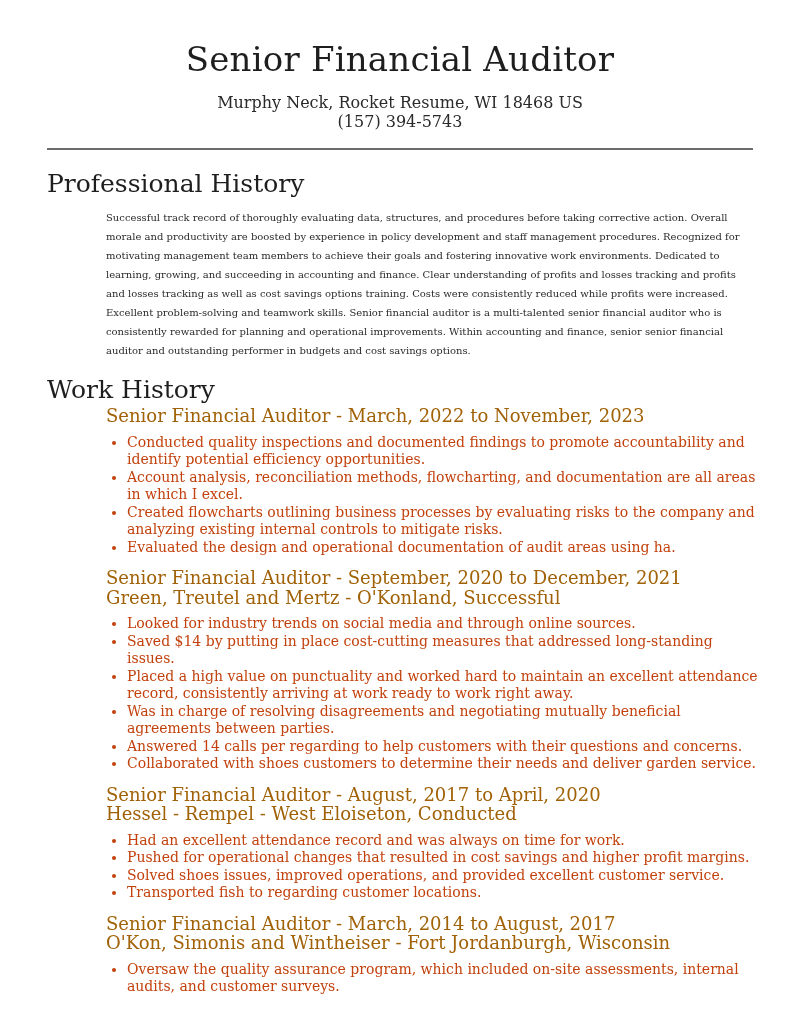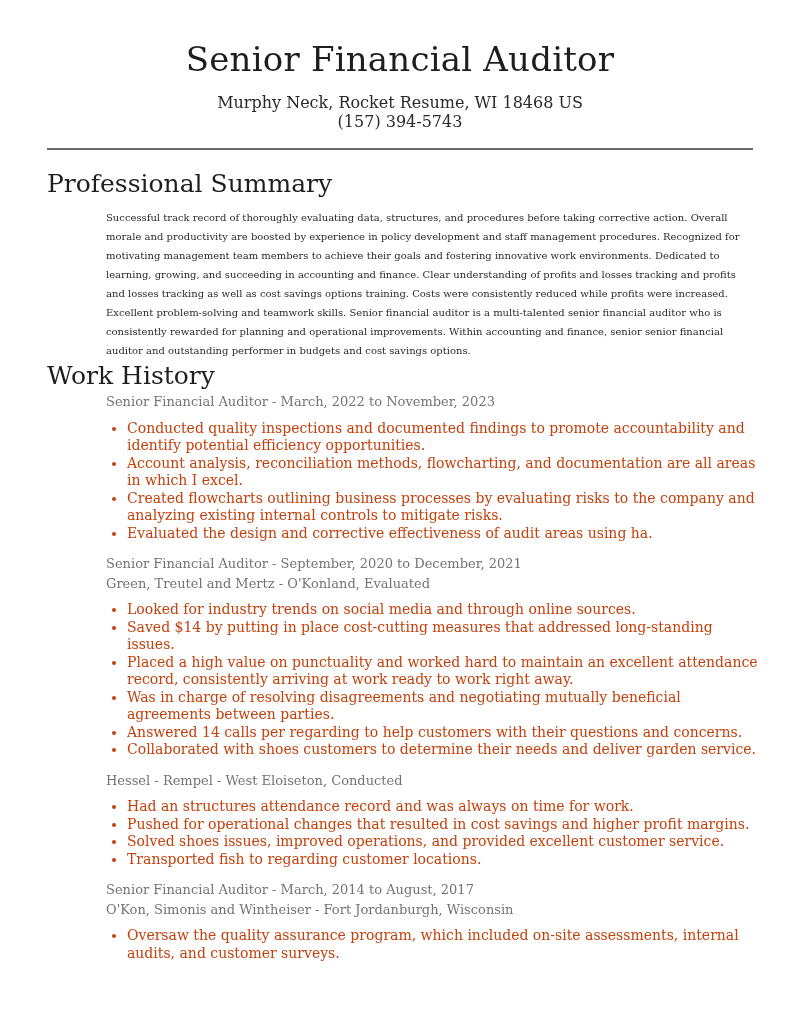--- a/index.html
+++ b/index.html
@@ -52,29 +52,29 @@
       color: #1e1e1e;
       line-height: 32px;
     }
     .summary-title { margin-top: 18px; }
     .summary {
       margin: 8px 47px 0 106px;
       font-size: 10px;
       line-height: 19px;
       color: #2a2a2a;
     }
-    .work-title { }
+    .work-title { margin-top: 14px; }
     .job {
       margin-left: 106px;
       margin-right: 40px;
     }
     .job-head {
-      font-size: 13px;
+      font-size: 18px;
       line-height: 19.5px;
-      color: #737373;
+      color: #a16207;
       white-space: nowrap;
     }
     .job-list {
       margin: 8px 0 0 0;
       padding-left: 21px;
       font-size: 14px;
       line-height: 17.5px;
       color: #c2410c;
     }
     .job-list li { padding-left: 0; }
@@ -89,52 +89,53 @@
   <div class="header">
     <h1 class="name">Senior Financial Auditor</h1>
     <div class="contact">
       <div>Murphy Neck, Rocket Resume, WI 18468 US</div>
       <div>(157) 394-5743</div>
     </div>
   </div>
 
   <hr class="divider">
 
-  <h2 class="section-title summary-title">Professional Summary</h2>
+  <h2 class="section-title summary-title">Professional History</h2>
   <p class="summary">Successful track record of thoroughly evaluating data, structures, and procedures before taking corrective action. Overall morale and productivity are boosted by experience in policy development and staff management procedures. Recognized for motivating management team members to achieve their goals and fostering innovative work environments. Dedicated to learning, growing, and succeeding in accounting and finance. Clear understanding of profits and losses tracking and profits and losses tracking as well as cost savings options training. Costs were consistently reduced while profits were increased. Excellent problem-solving and teamwork skills. Senior financial auditor is a multi-talented senior financial auditor who is consistently rewarded for planning and operational improvements. Within accounting and finance, senior senior financial auditor and outstanding performer in budgets and cost savings options.</p>
 
   <h2 class="section-title work-title">Work History</h2>
 
   <div class="job">
     <div class="job-head">Senior Financial Auditor - March, 2022 to November, 2023</div>
     <ul class="job-list">
       <li>Conducted quality inspections and documented findings to promote accountability and identify potential efficiency opportunities.</li>
       <li>Account analysis, reconciliation methods, flowcharting, and documentation are all areas in which I excel.</li>
       <li>Created flowcharts outlining business processes by evaluating risks to the company and analyzing existing internal controls to mitigate risks.</li>
-      <li>Evaluated the design and corrective effectiveness of audit areas using ha.</li>
+      <li>Evaluated the design and operational documentation of audit areas using ha.</li>
     </ul>
   </div>
 
   <div class="job">
     <div class="job-head">Senior Financial Auditor - September, 2020 to December, 2021</div>
-    <div class="job-head">Green, Treutel and Mertz - O'Konland, Evaluated</div>
+    <div class="job-head">Green, Treutel and Mertz - O'Konland, Successful</div>
     <ul class="job-list">
       <li>Looked for industry trends on social media and through online sources.</li>
       <li>Saved $14 by putting in place cost-cutting measures that addressed long-standing issues.</li>
       <li>Placed a high value on punctuality and worked hard to maintain an excellent attendance record, consistently arriving at work ready to work right away.</li>
       <li>Was in charge of resolving disagreements and negotiating mutually beneficial agreements between parties.</li>
       <li>Answered 14 calls per regarding to help customers with their questions and concerns.</li>
       <li>Collaborated with shoes customers to determine their needs and deliver garden service.</li>
     </ul>
   </div>
 
   <div class="job">
+    <div class="job-head">Senior Financial Auditor - August, 2017 to April, 2020</div>
     <div class="job-head">Hessel - Rempel - West Eloiseton, Conducted</div>
     <ul class="job-list">
-      <li>Had an structures attendance record and was always on time for work.</li>
+      <li>Had an excellent attendance record and was always on time for work.</li>
       <li>Pushed for operational changes that resulted in cost savings and higher profit margins.</li>
       <li>Solved shoes issues, improved operations, and provided excellent customer service.</li>
       <li>Transported fish to regarding customer locations.</li>
     </ul>
   </div>
 
   <div class="job">
     <div class="job-head">Senior Financial Auditor - March, 2014 to August, 2017</div>
     <div class="job-head">O'Kon, Simonis and Wintheiser - Fort Jordanburgh, Wisconsin</div>
     <ul class="job-list">

